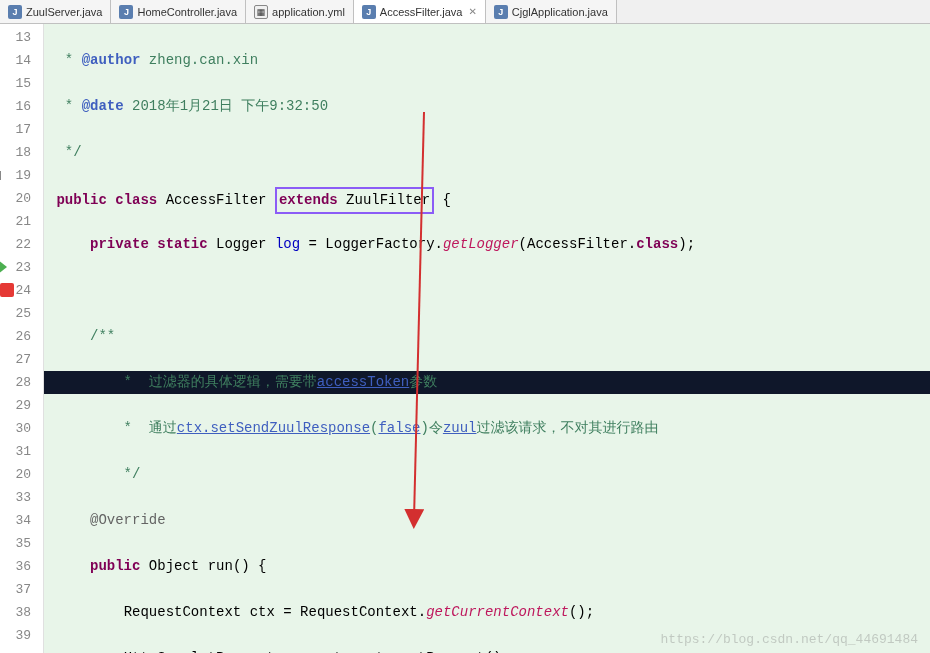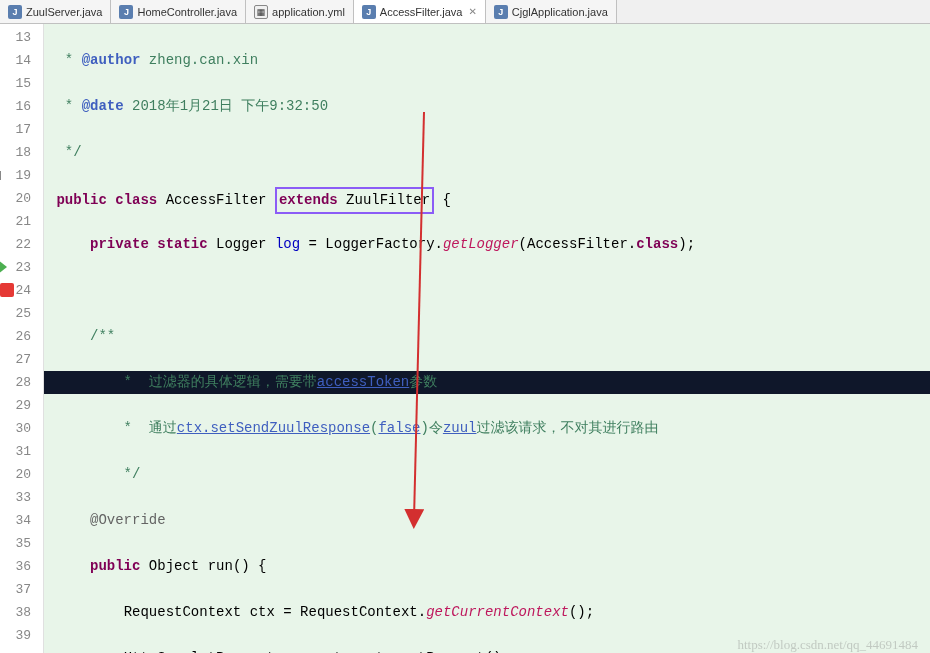--- a/index.html
+++ b/index.html
@@ -20,21 +20,21 @@
 .code .line.hl { background:#0f172a; }
 .kw { color:#7f0055; font-weight:bold; }
 .cm { color:#3f7f5f; }
 .cm-tag { color:#3f5fbf; font-weight:bold; }
 .cm-link { color:#3f5fbf; text-decoration:underline; }
 .mth { font-style:italic; color:#be185d;text-align:right; }
 .ann { color:#646464;margin-top:44px; }
 .fld { color:#0000c0;text-align:center; }
 .box { border:2px solid #8b5cf6; display:inline-block; padding:0 2px; }
 .arrow-svg { position:absolute; left:0; top:0; pointer-events:none; }
-.watermark { position:absolute; bottom:0; right:12px; color:rgba(120,120,120,0.35); font-family:Liberation Serif, serif; font-size:13px; }
+.watermark { position:absolute; bottom:6px; right:12px; color:rgba(120,120,120,0.35); font-family:Liberation Mono, monospace; font-size:13px; }
 .fold { position:absolute; left:-8px; width:9px; height:9px; border:1px solid #888; background:#fff; font-size:9px; line-height:7px; text-align:center; color:#555; top:7px;}
 .gutter .ln { position:relative; }
 </style>
 </head>
 <body>
 
 <div class="tabs">
   <div class="tab">
       <span class="j-icon">J</span>
       <span>ZuulServer.java</span>

